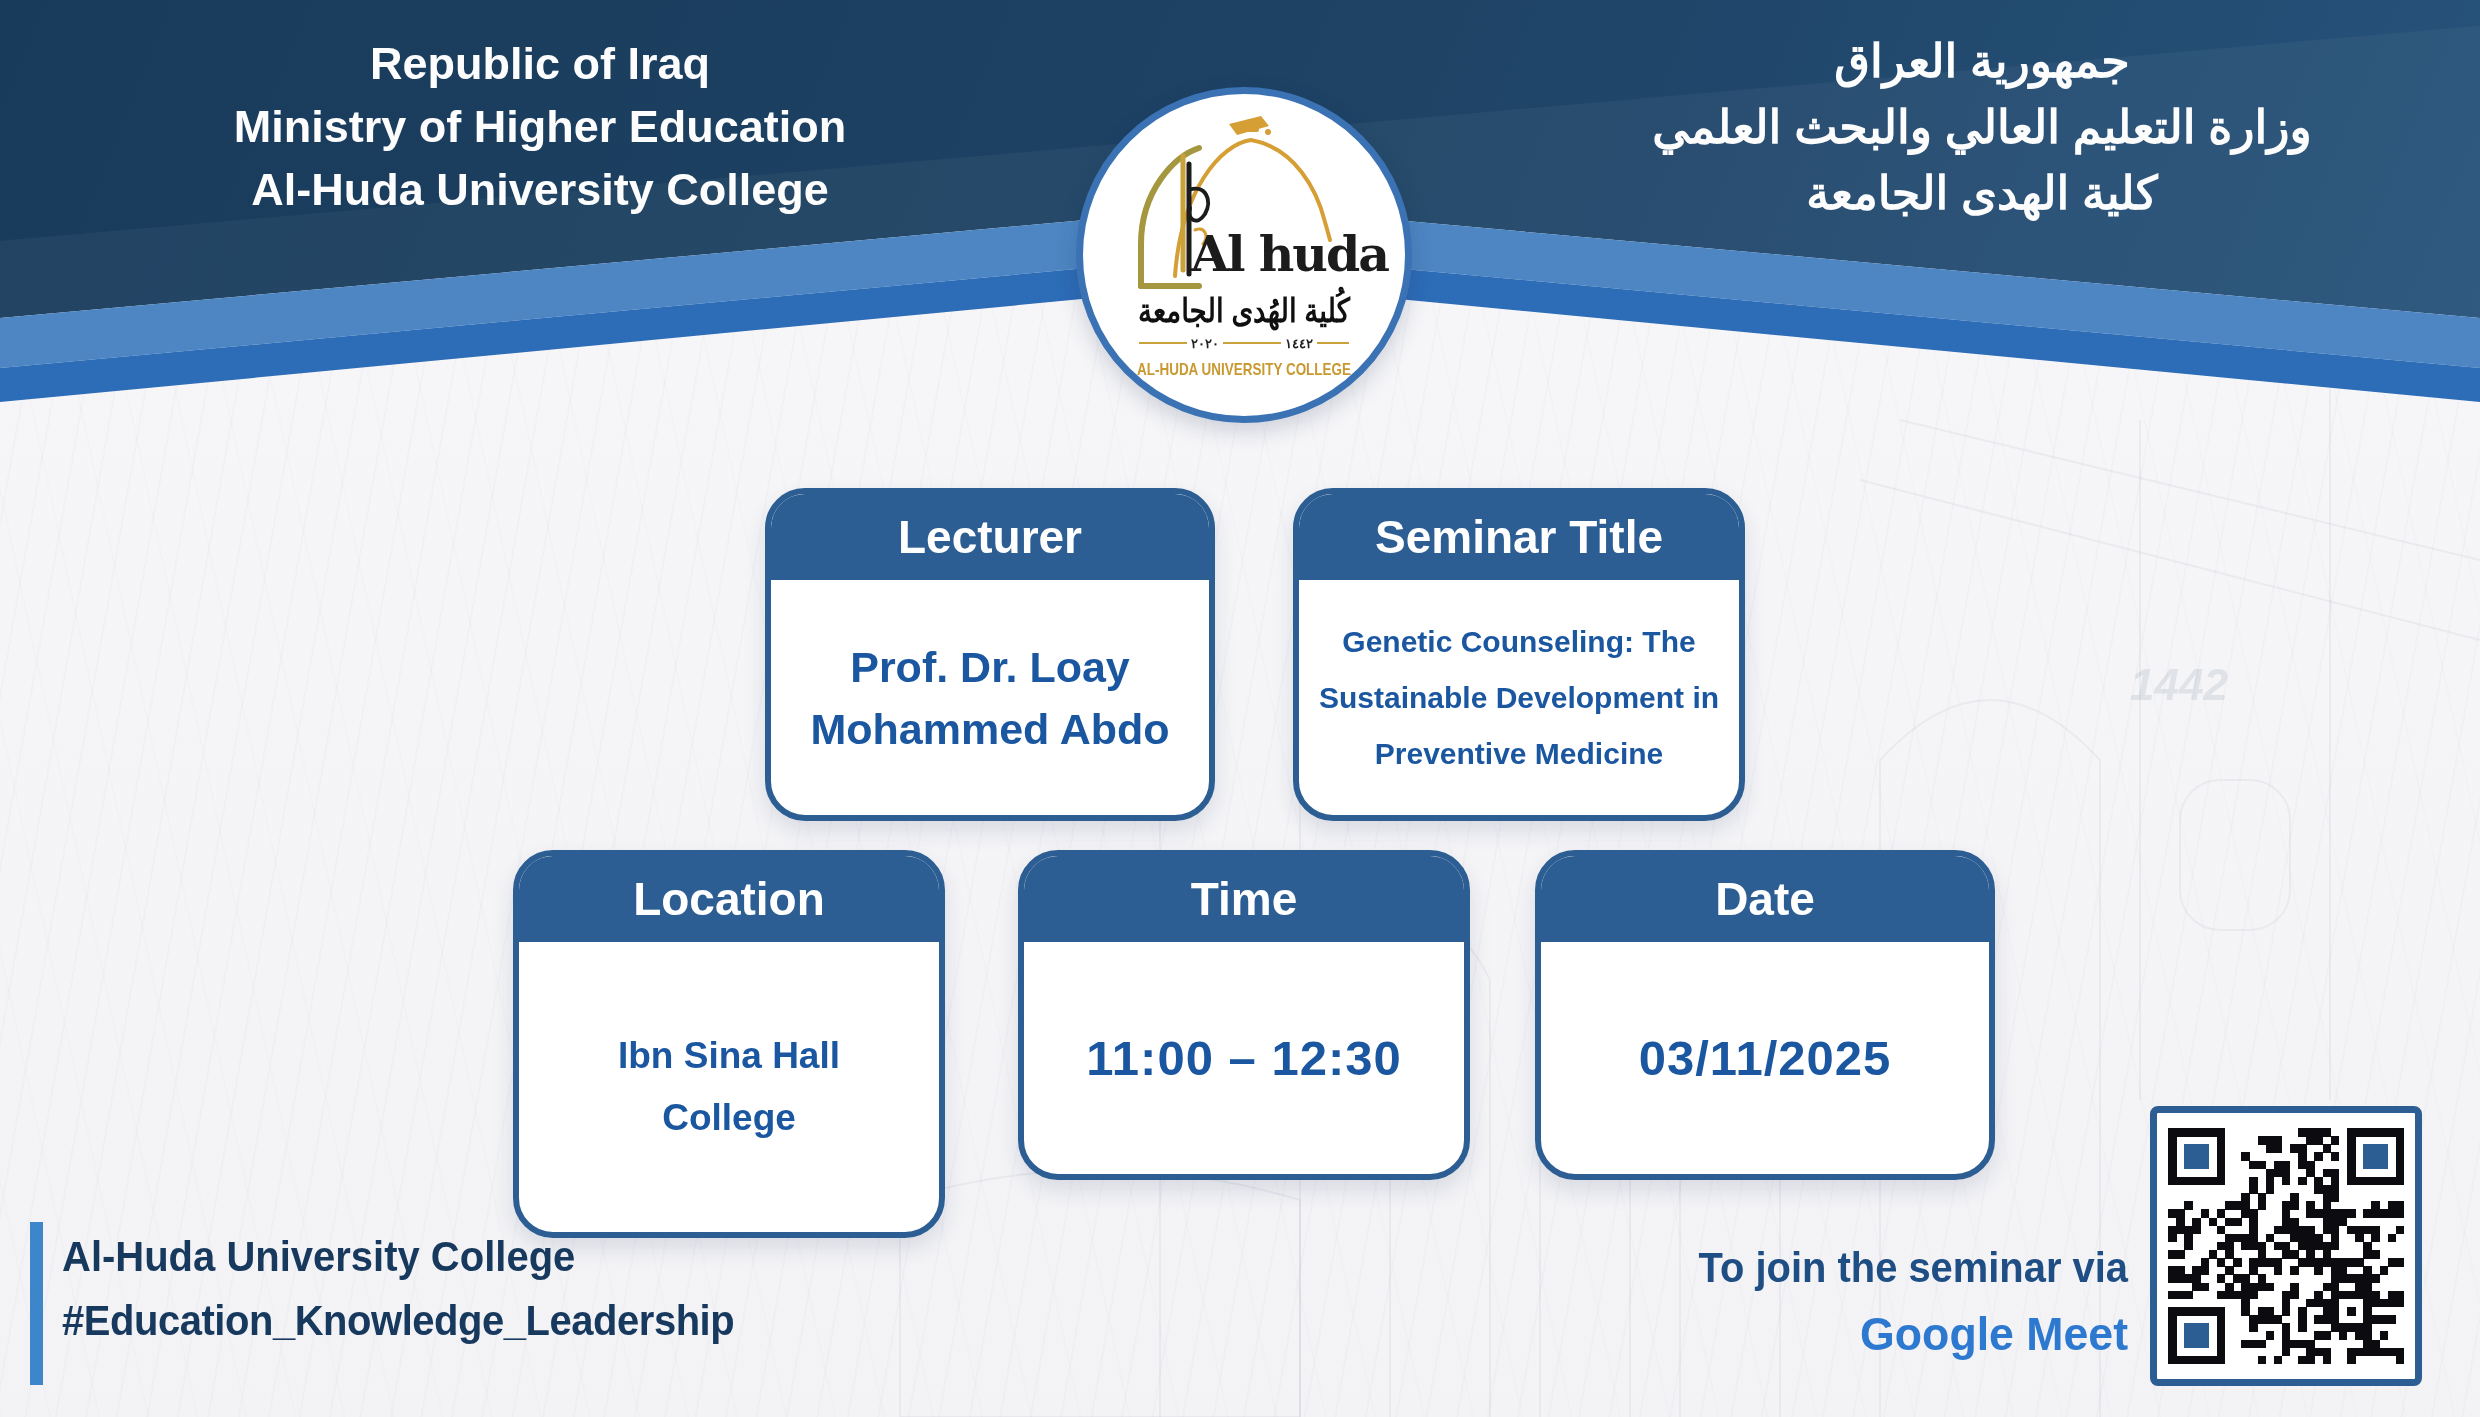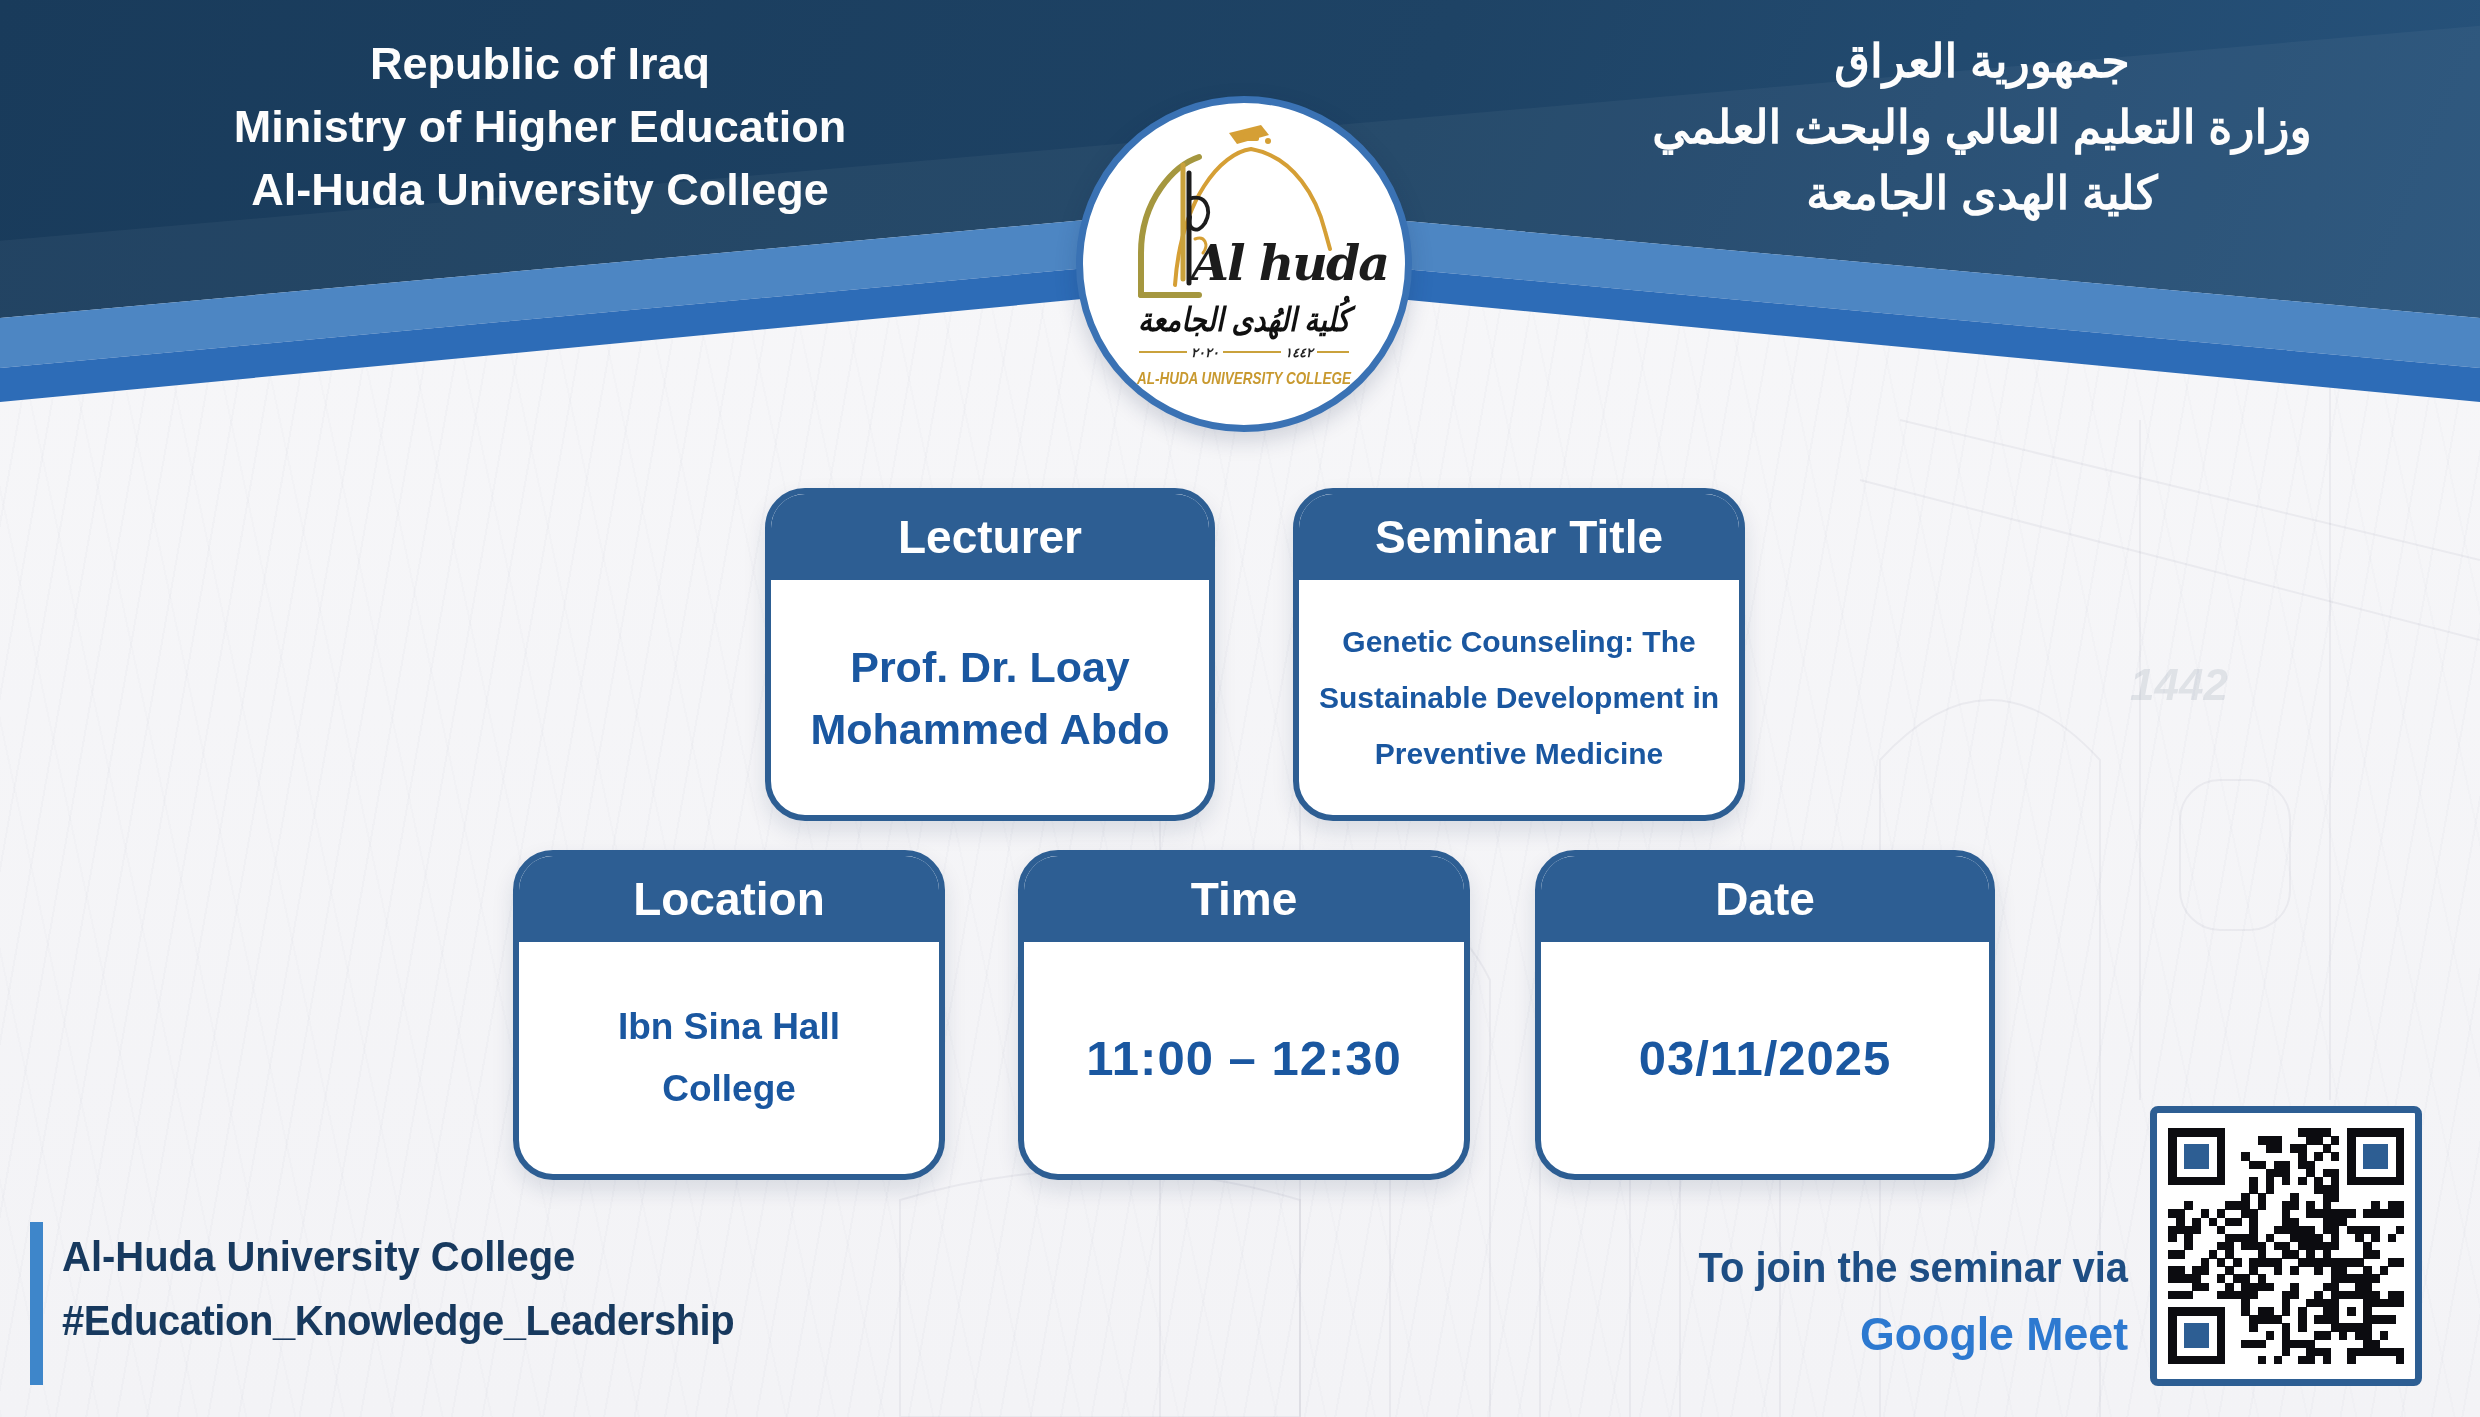--- a/index.html
+++ b/index.html
@@ -34,24 +34,23 @@
   .header-en{
     position:absolute;left:150px;top:32px;width:780px;text-align:center;
     color:#fdfdfd;font-weight:bold;font-size:45px;line-height:63px;
   }
   .header-ar{
     position:absolute;left:1552px;top:28px;width:860px;text-align:center;direction:rtl;
     color:#fdfdfd;font-weight:bold;font-size:46px;line-height:66px;
   }
   
   .logo{
-    position:absolute;left:1076px;top:96px;width:336px;height:336px;border-radius:50%;
+    position:absolute;left:1076px;top:87px;width:336px;height:336px;border-radius:50%;
     background:#fff;border:7px solid #3a72b4;box-sizing:border-box;
     box-shadow:0 8px 22px rgba(20,40,80,.18);
-    font-style:italic;
   }
   .logo svg{position:absolute;left:0;top:0;width:322px;height:322px;}
   
   .ghost-ar{position:absolute;left:2040px;top:520px;width:360px;font-size:118px;font-weight:bold;
     color:rgba(30,55,90,.07);direction:rtl;text-align:center;}
   .ghost-year{position:absolute;left:2130px;top:660px;font-size:44px;font-weight:bold;
     color:rgba(30,55,90,.10);font-style:italic;}
   .sketch{position:absolute;left:0;top:0;width:2480px;height:1417px;pointer-events:none;}
   
   .card{
@@ -62,21 +61,21 @@
   .card-head{
     background:#2d5e93;color:#fff;font-weight:bold;font-size:46px;
     height:86px;flex:0 0 86px;display:flex;align-items:center;justify-content:center;
   }
   .card-body{
     flex:1;display:flex;flex-direction:column;align-items:center;justify-content:center;
     color:#1a57a0;font-weight:bold;text-align:center;padding:12px 14px;
   }
   .card-lecturer{left:765px;top:468px;width:450px;height:333px;}
   .card-seminar{left:1293px;top:468px;width:452px;height:333px;}
-  .card-location{left:513px;top:830px;width:432px;height:330px;}
+  .card-location{left:513px;top:830px;width:432px;height:388px;}
   .card-time{left:1018px;top:830px;width:452px;height:330px;}
   .card-date{left:1535px;top:830px;width:460px;height:330px;}
   .card-lecturer .card-body{font-size:43px;line-height:62px;}
   .card-seminar .card-body{font-size:30px;line-height:56px;}
   .card-location .card-body{font-size:37px;line-height:62px;}
   .card-time .card-body,.card-date .card-body{font-size:49px;letter-spacing:1px;}
   
   .accent-bar{position:absolute;left:30px;top:1222px;width:13px;height:163px;background:#3e86ca;}
   .fl-line{position:absolute;left:62px;color:#17395e;font-weight:bold;font-size:43px;
     transform:scaleX(.93);transform-origin:left center;white-space:nowrap;}

